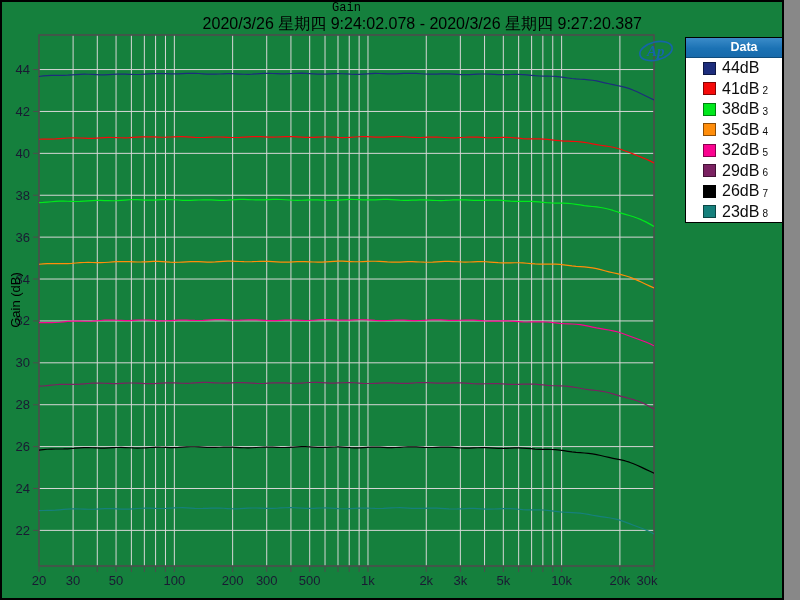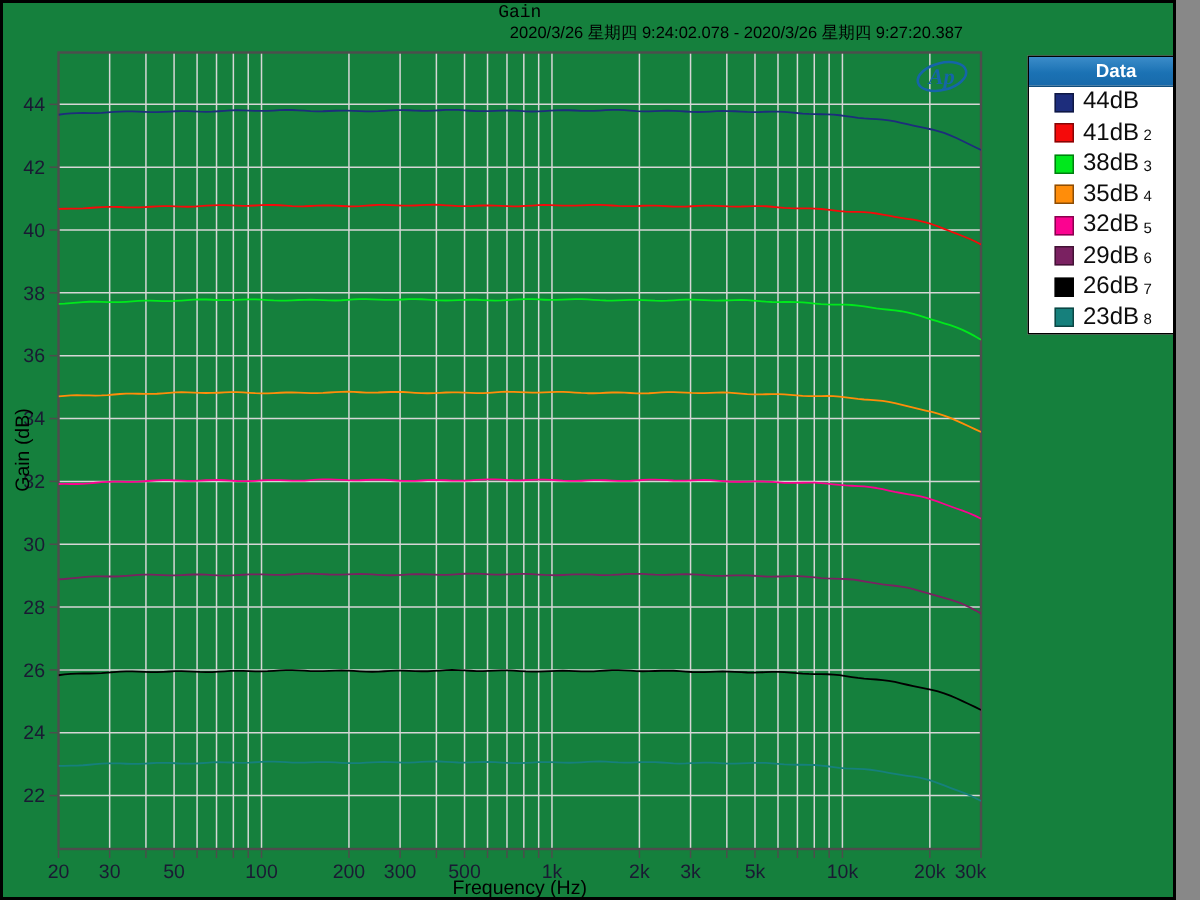--- a/index.html
+++ b/index.html
@@ -8,31 +8,31 @@
     background:#15803d;border:2px solid #000;overflow:hidden;
     font-family:"Liberation Sans",sans-serif;
   }
   #plot-svg{position:absolute;left:0;top:0;}
   .hdr-title{
     position:absolute;left:37px;top:-1px;width:615px;text-align:center;
     font-family:"Liberation Mono",monospace;font-size:12px;color:#000;
   }
   .hdr-subtitle{
     position:absolute;top:12px;right:140px;
-    font-size:11px;color:#000;white-space:nowrap;
+    font-size:16px;color:#000;white-space:nowrap;
   }
   .xlabel{
     position:absolute;left:37px;top:582px;width:615px;text-align:center;
     font-size:13px;color:#000;
   }
   .ylabel{
     position:absolute;left:13px;top:298px;transform:translate(-50%,-50%) rotate(-90deg);
     font-size:13px;color:#000;white-space:nowrap;
   }
-  #ap-logo{position:absolute;left:606px;top:36px;}
+  #ap-logo{position:absolute;left:634px;top:36px;}
   #legend{
     position:absolute;left:683px;top:35px;width:116px;
     background:#fff;border:1px solid #000;
   }
   #legend-header{
     height:19px;line-height:19px;text-align:center;
     background:linear-gradient(180deg,#3b8cc9 0%,#1b72b4 55%,#186aab 100%);
     color:#fff;font-size:12.5px;font-weight:bold;
     border-bottom:1px solid #0f4d7d;
   }
@@ -180,21 +180,20 @@
       </g>
     </svg>
 
   <div id="ap-logo">
     <svg width="40" height="26">
       <ellipse cx="20" cy="13" rx="16.5" ry="9" fill="none" stroke="#1565a8" stroke-width="1.7" transform="rotate(-14 20 13)"></ellipse>
       <text x="11" y="18" font-family="Liberation Serif,serif" font-style="italic" font-weight="bold" font-size="15" fill="#1565a8">Ap</text>
     </svg>
   </div>
 
-  <div class="xlabel">Frequency (Hz)</div>
   <div class="ylabel">Gain (dB)</div>
 
   <div id="legend">
     <div id="legend-header">Data</div>
     <div id="legend-items">
         <div class="legend-row">
           <span class="legend-swatch" style="background: rgb(29, 45, 124);"></span>
           <span class="legend-label">44dB</span>
         </div>
         <div class="legend-row">

